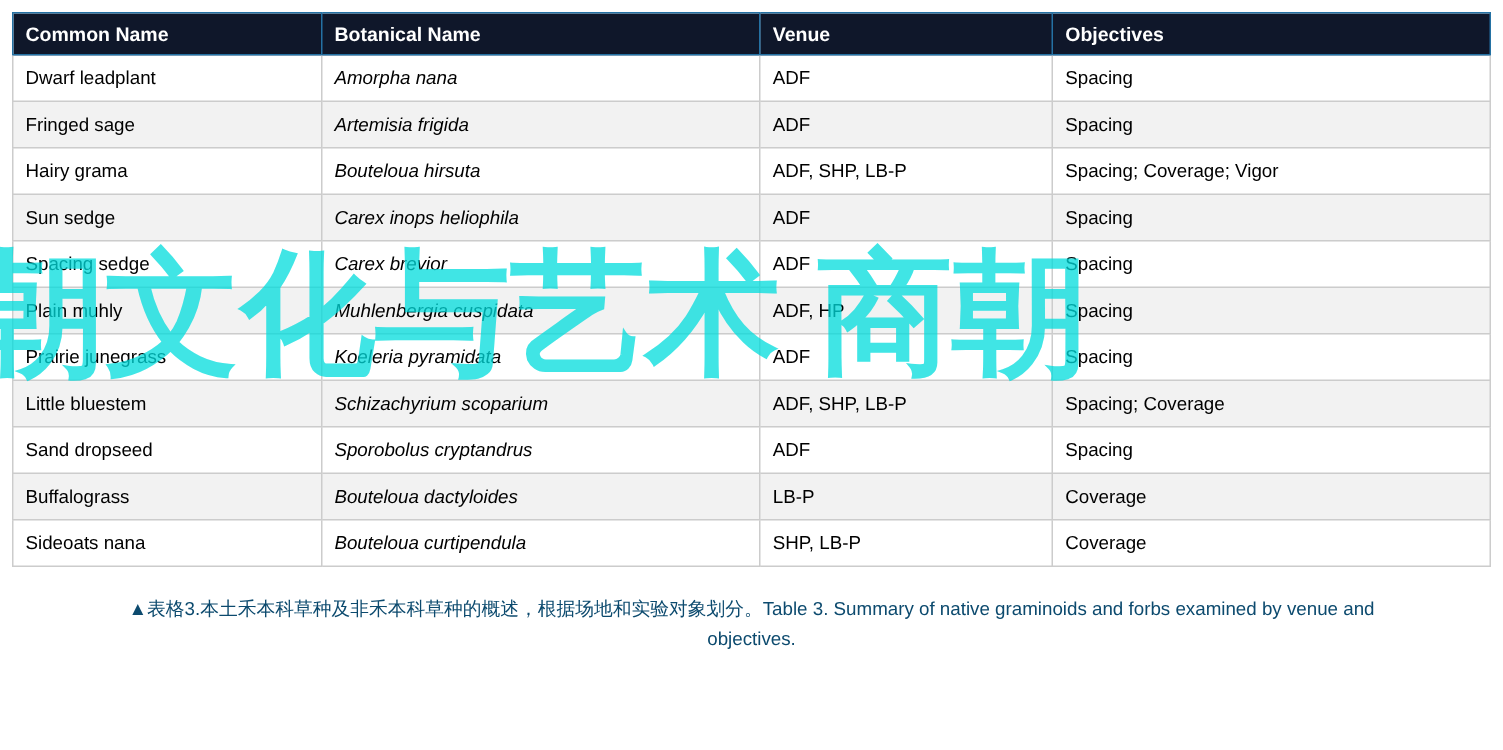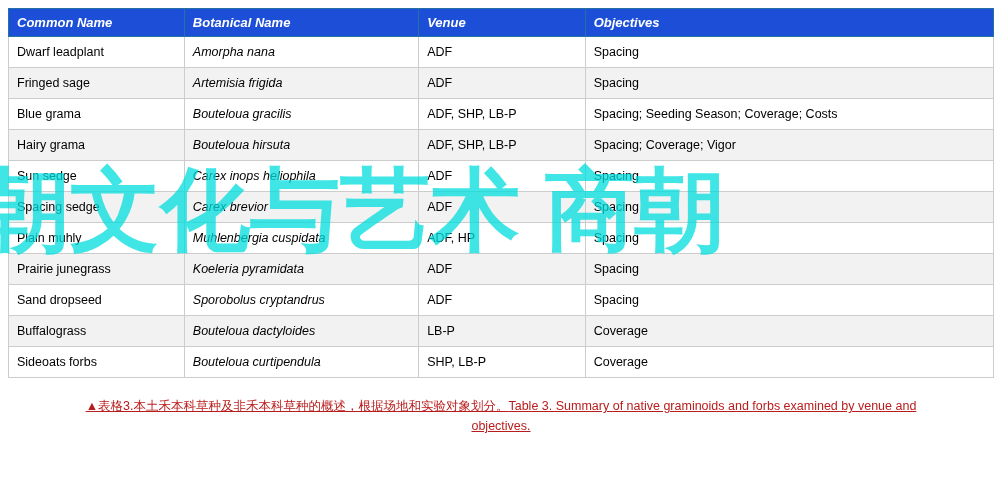--- a/index.html
+++ b/index.html
@@ -12,23 +12,22 @@
       overflow: hidden;
     }
     .table-container {
       padding: 8px 8px 0 8px;
     }
     table {
       border-collapse: collapse;
       width: 100%;
     }
     thead tr {
-      background-color: #1d4ed8;
+      background-color: #0f172a;
       color: #fff;
-      font-style: italic;
     }
     thead th {
       padding: 6px 8px;
       text-align: left;
       font-weight: bold;
       border: 1px solid #2471a3;
       font-size: 13px;
     }
     tbody tr {
       background: #fff;
@@ -43,23 +42,22 @@
       vertical-align: middle;
     }
     td.botanical {
       font-style: italic;
     }
     .caption-area {
       margin-top: 18px;
       padding: 0 60px 10px 60px;
       text-align: center;
       font-size: 12.5px;
-      color: #b91c1c;
+      color: #0c4a6e;
       line-height: 1.6;
-      text-decoration: underline;
     }
     .watermark-overlay {
       position: fixed;
       top: 165px;
       left: -30px;
       width: 1002px;
       pointer-events: none;
       z-index: 10;
       display: flex;
       align-items: center;
@@ -96,26 +94,20 @@
           <td>ADF</td>
           <td>Spacing</td>
         </tr>
         <tr>
           <td>Fringed sage</td>
           <td class="botanical">Artemisia frigida</td>
           <td>ADF</td>
           <td>Spacing</td>
         </tr>
         <tr>
-          <td>Blue grama</td>
-          <td class="botanical">Bouteloua gracilis</td>
-          <td>ADF, SHP, LB-P</td>
-          <td>Spacing; Seeding Season;  Coverage; Costs</td>
-        </tr>
-        <tr>
           <td>Hairy grama</td>
           <td class="botanical">Bouteloua hirsuta</td>
           <td>ADF, SHP, LB-P</td>
           <td>Spacing; Coverage; Vigor</td>
         </tr>
         <tr>
           <td>Sun sedge</td>
           <td class="botanical">Carex inops heliophila</td>
           <td>ADF</td>
           <td>Spacing</td>
@@ -132,33 +124,39 @@
           <td>ADF, HP</td>
           <td>Spacing</td>
         </tr>
         <tr>
           <td>Prairie junegrass</td>
           <td class="botanical">Koeleria pyramidata</td>
           <td>ADF</td>
           <td>Spacing</td>
         </tr>
         <tr>
+          <td>Little bluestem</td>
+          <td class="botanical">Schizachyrium scoparium</td>
+          <td>ADF, SHP, LB-P</td>
+          <td>Spacing; Coverage</td>
+        </tr>
+        <tr>
           <td>Sand dropseed</td>
           <td class="botanical">Sporobolus cryptandrus</td>
           <td>ADF</td>
           <td>Spacing</td>
         </tr>
         <tr>
           <td>Buffalograss</td>
           <td class="botanical">Bouteloua dactyloides</td>
           <td>LB-P</td>
           <td>Coverage</td>
         </tr>
         <tr>
-          <td>Sideoats forbs</td>
+          <td>Sideoats nana</td>
           <td class="botanical">Bouteloua curtipendula</td>
           <td>SHP, LB-P</td>
           <td>Coverage</td>
         </tr>
       </tbody>
   </table>
 </div>
 
 <div class="caption-area">
   <span>▲</span><span>表格3.本土禾本科草种及非禾本科草种的概述，根据场地和实验对象划分。</span><span>Table 3. Summary of native graminoids and forbs examined by venue and objectives.</span>

